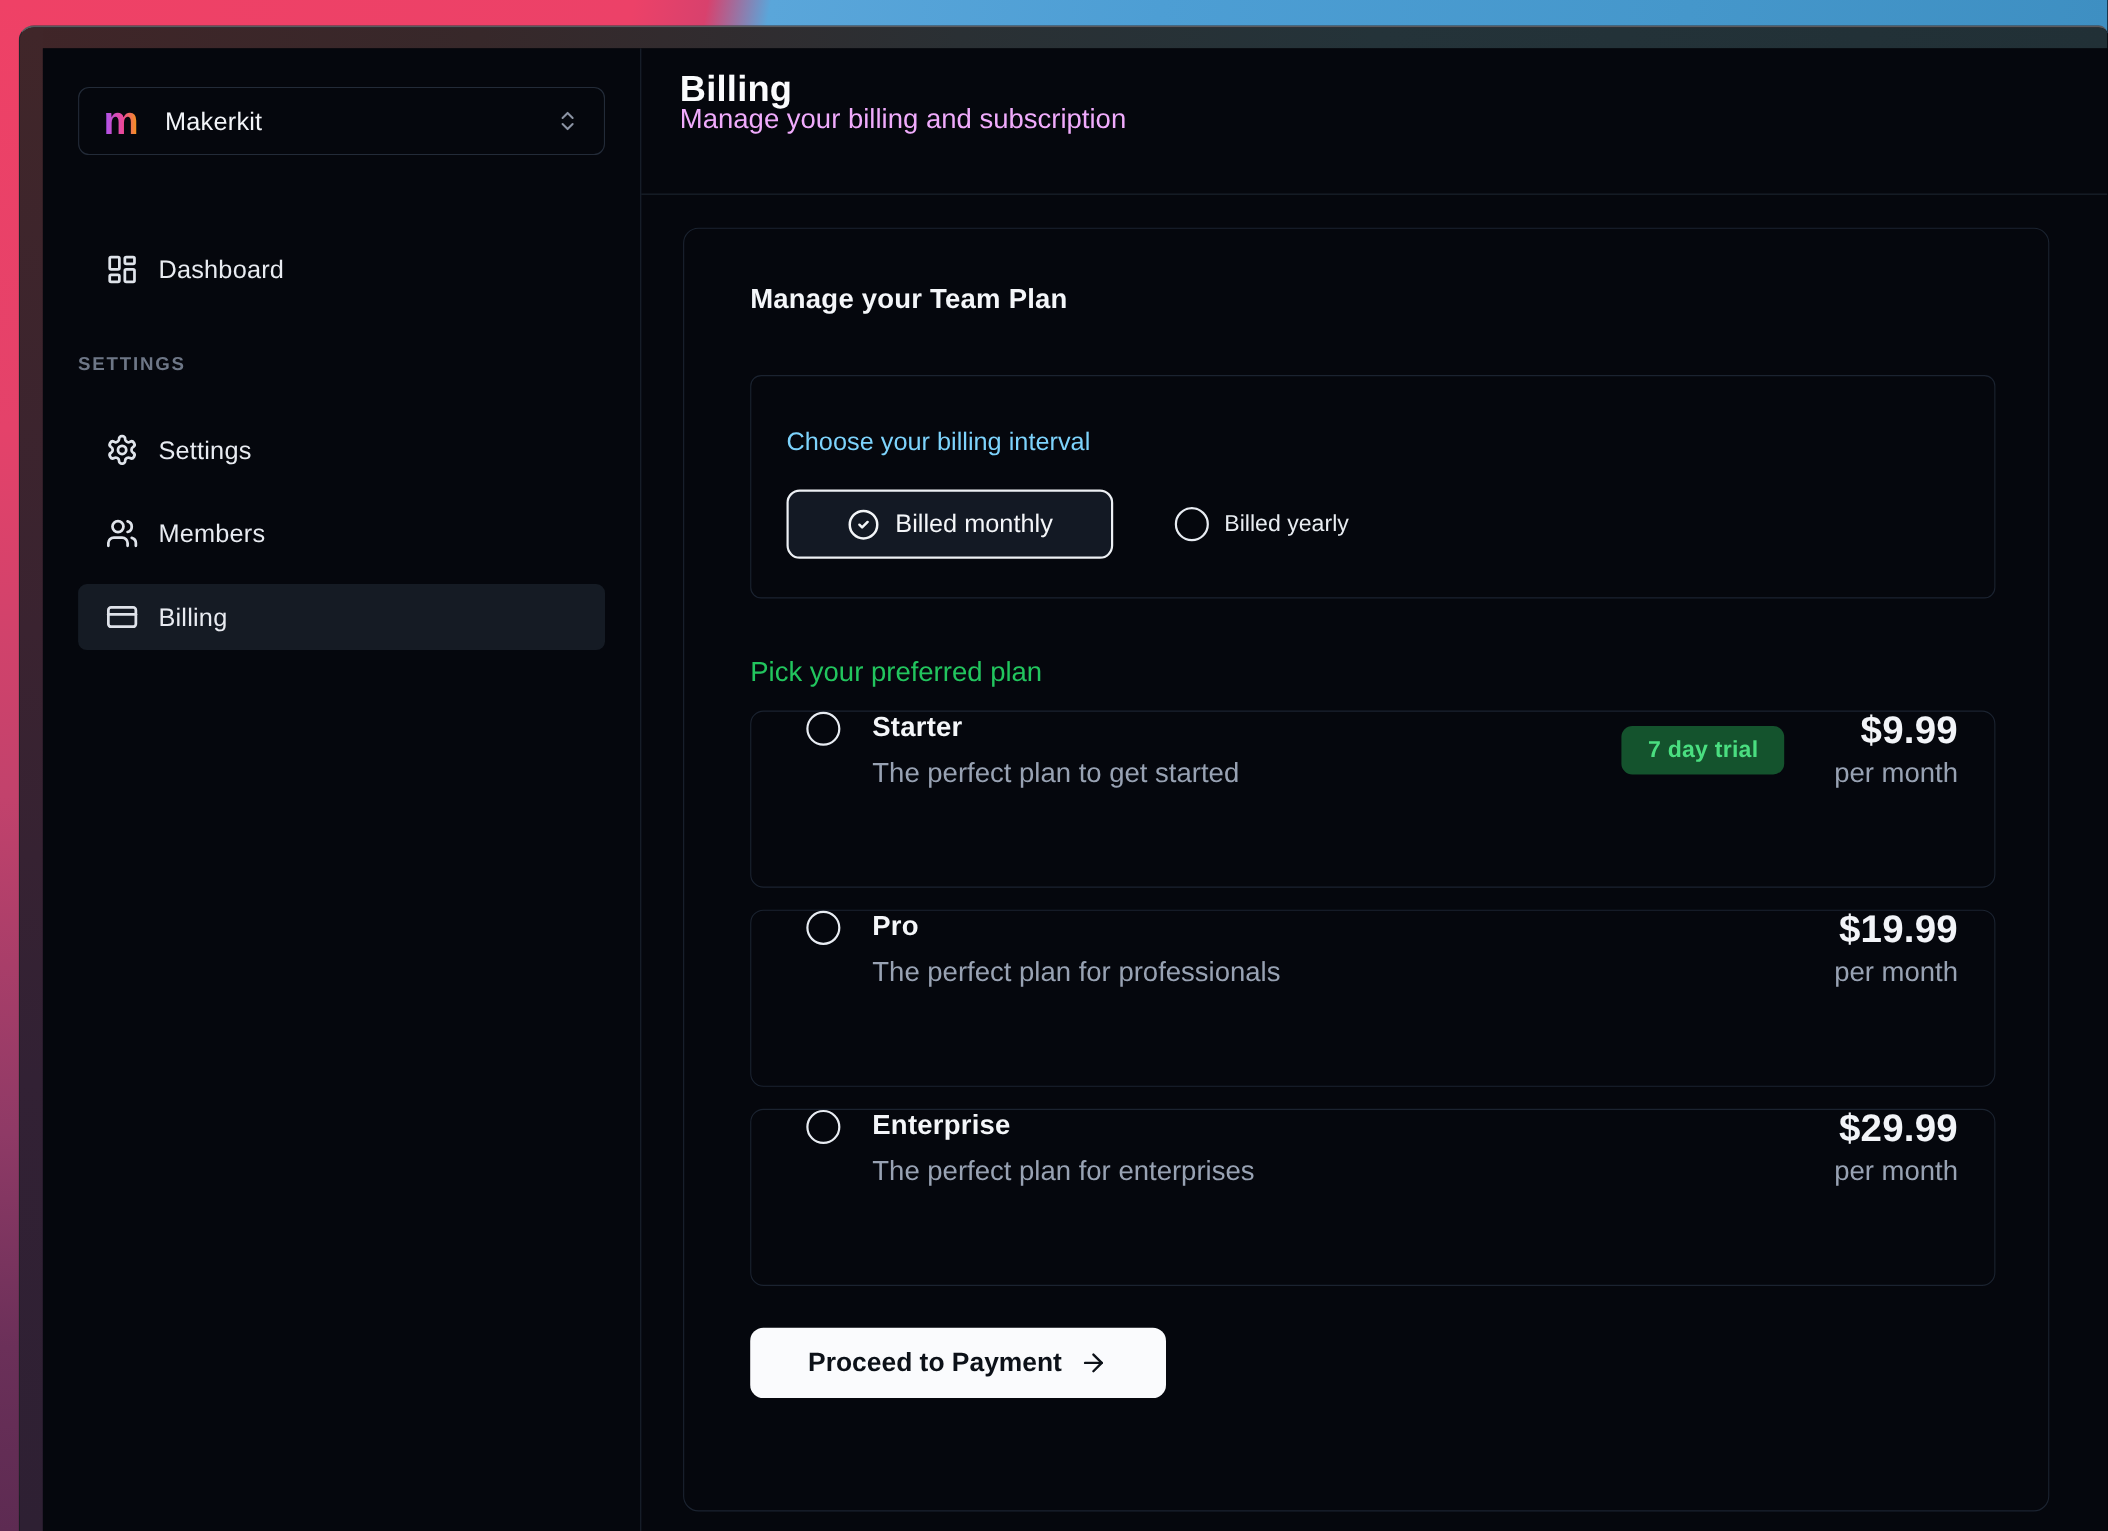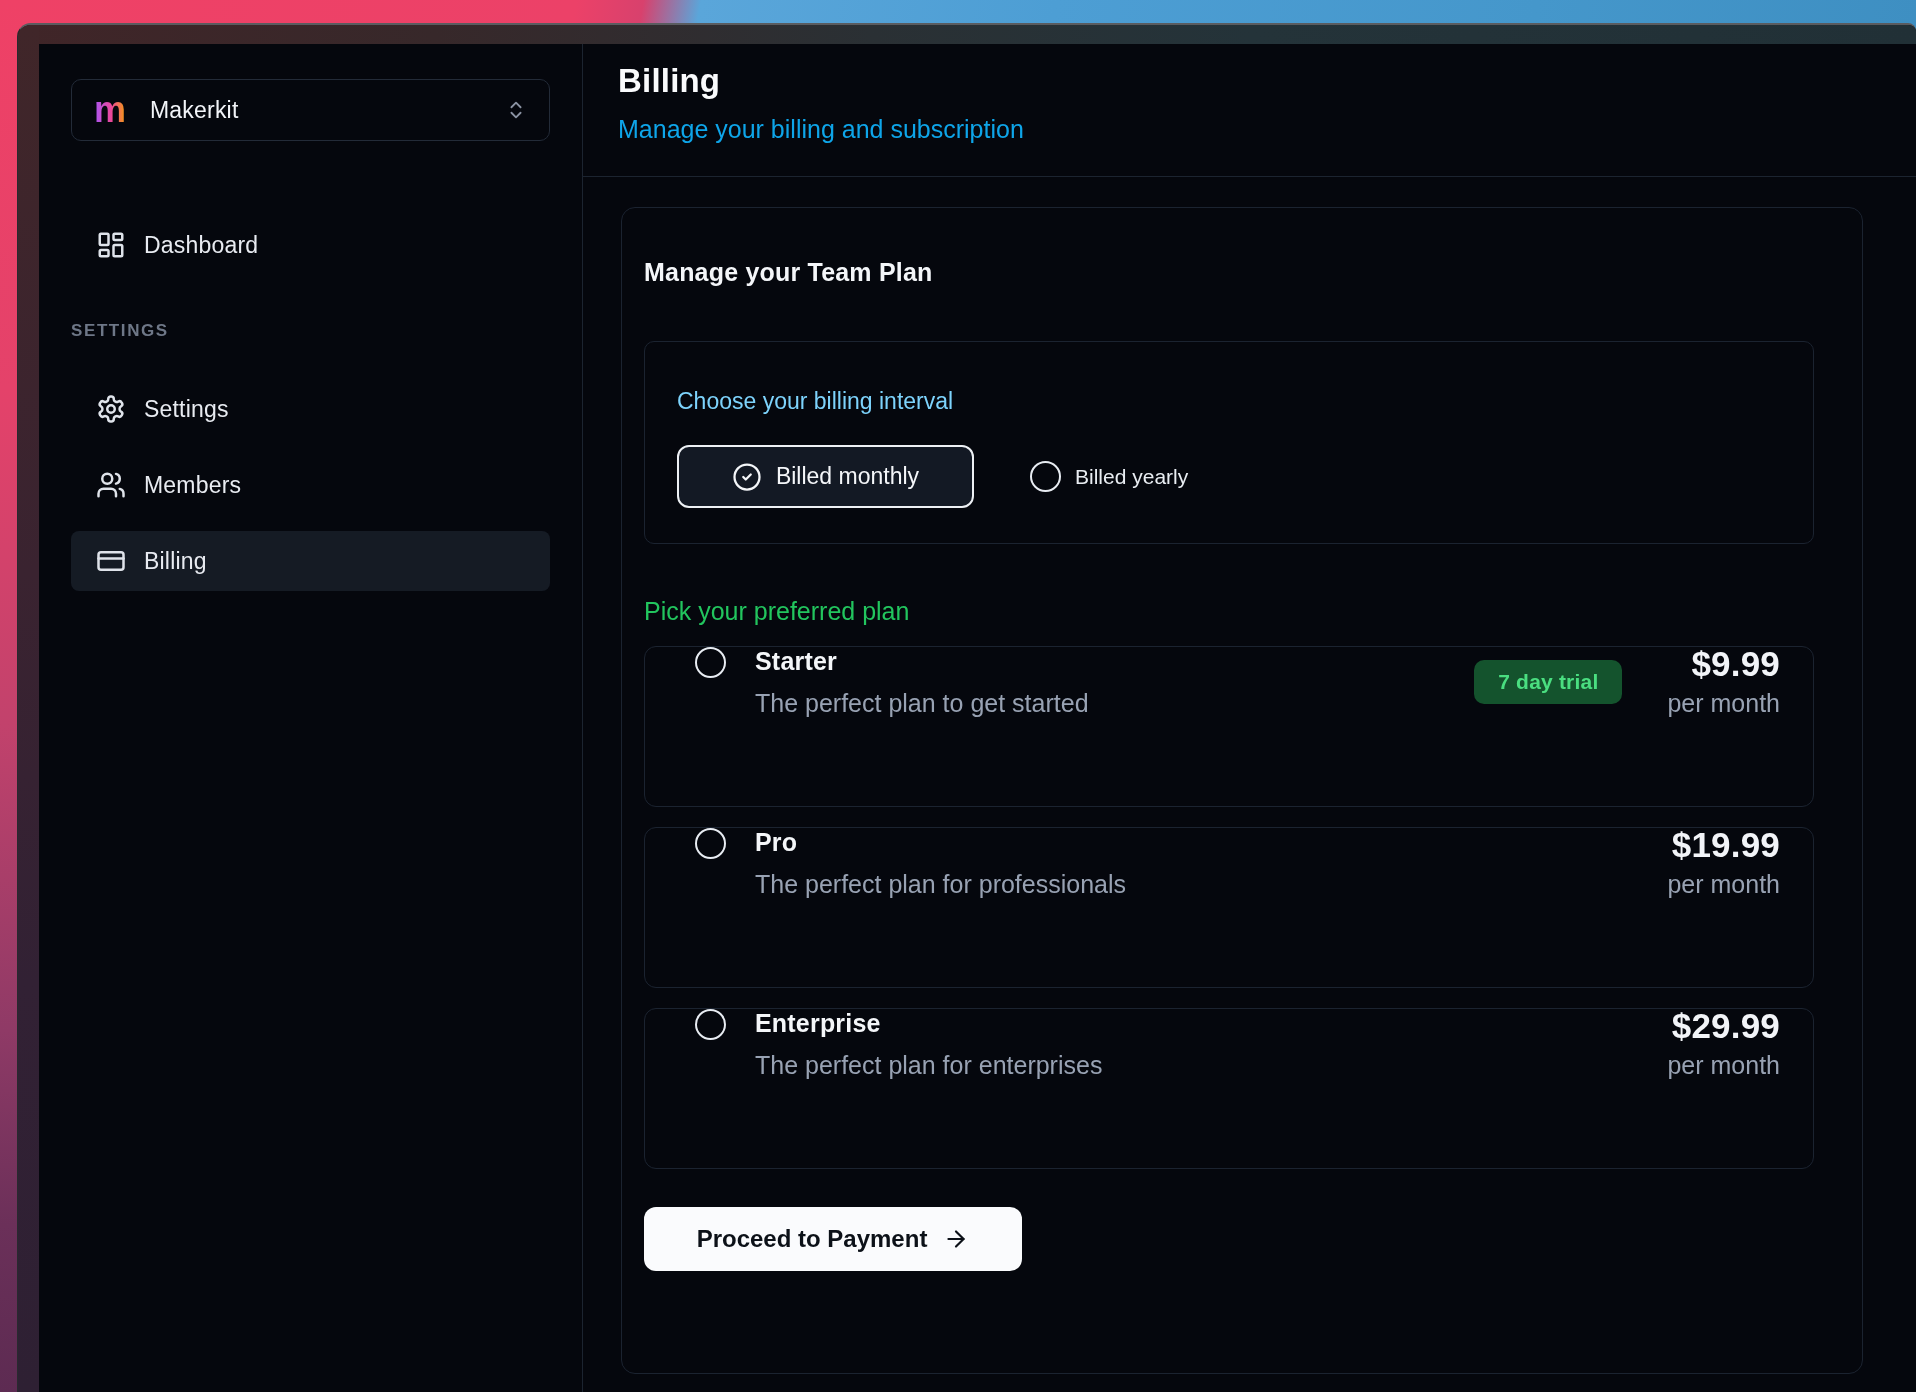--- a/index.html
+++ b/index.html
@@ -79,26 +79,26 @@
   .nav-settings{margin-top:36px;}
   .nav-members,.nav-billing{margin-top:16px;}
 
   
   .main{flex:1;display:flex;flex-direction:column;min-width:0;}
   .page-header{
     flex:none;height:133px;padding:22px 0 0 35px;
     border-bottom:1px solid #1c2430;
   }
   .page-title{font-size:33px;font-weight:700;color:#fafbfd;line-height:30px;letter-spacing:.2px;}
-  .page-subtitle{margin-top:21px;font-size:25px;color:#0ea5e9;line-height:25px;}
+  .page-subtitle{font-size:25px;color:#f0abfc;line-height:25px;}
 
   .outer-card{
     margin:30px 53px 0 38px;height:1167px;
     border:1px solid #1b2330;border-radius:14px;
-    padding:50px 48px 0 22px;
+    padding:50px 48px 0 60px;
   }
   .card-title{font-size:25px;font-weight:700;color:#f4f6f9;line-height:28px;letter-spacing:.2px;}
   .card-desc{
     margin-top:18px;font-size:25px;color:#98a2b3;line-height:30px;
     white-space:nowrap;overflow:visible;
   }
 
   .interval-card{
     margin-top:55px;height:203px;
     border:1px solid #1b2330;border-radius:10px;

